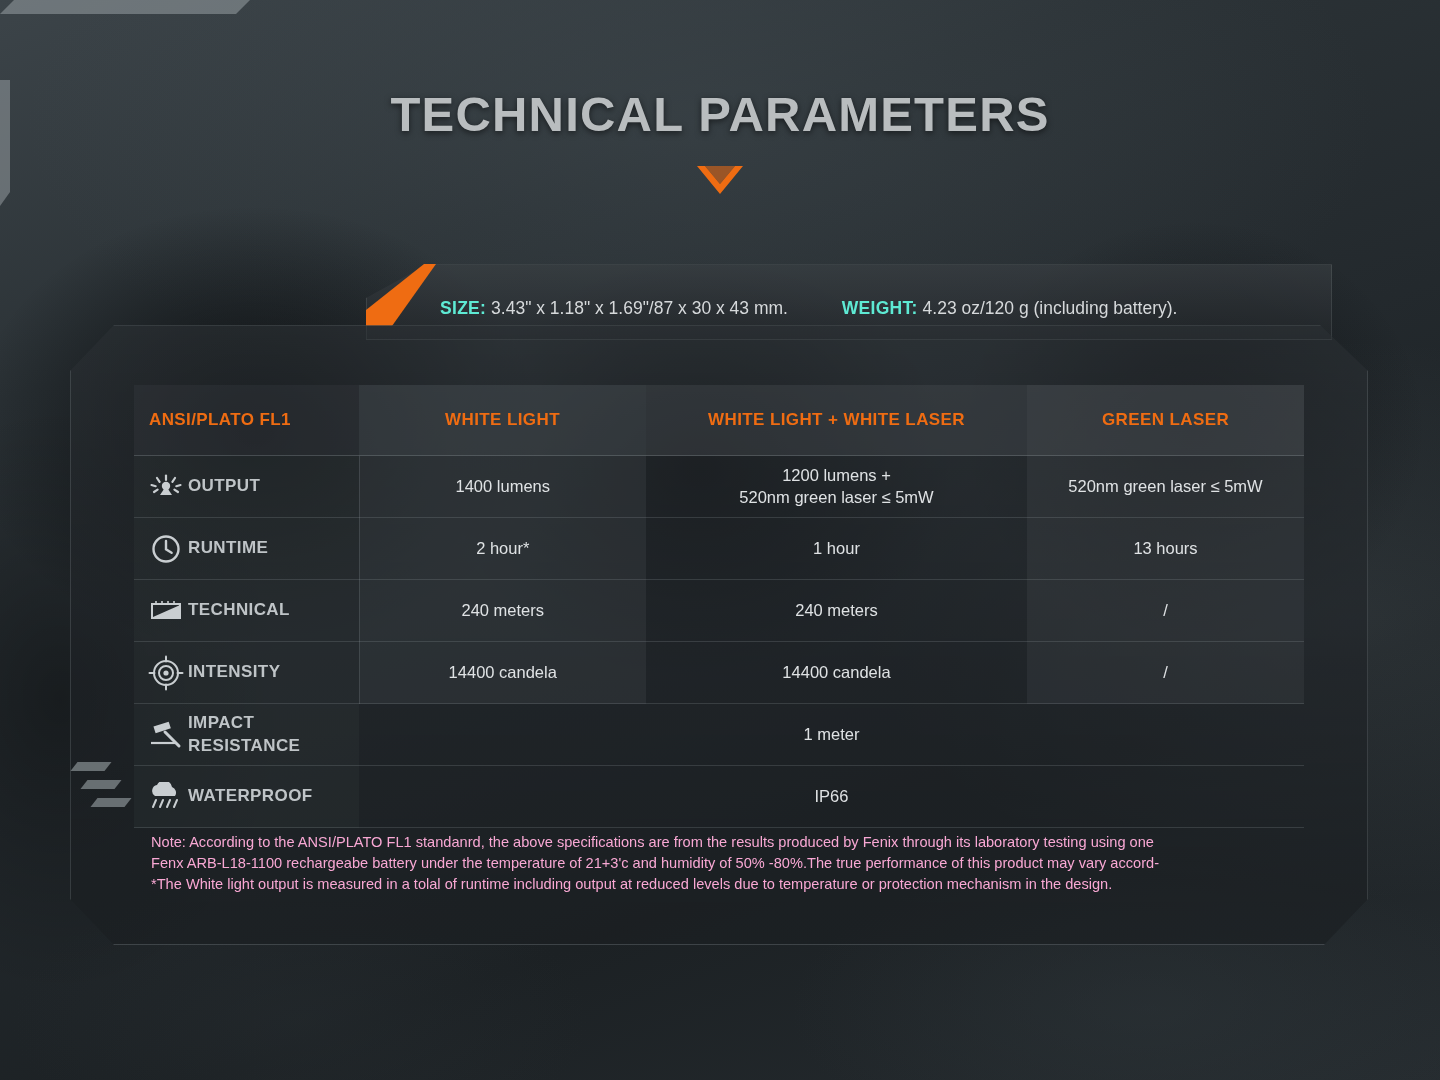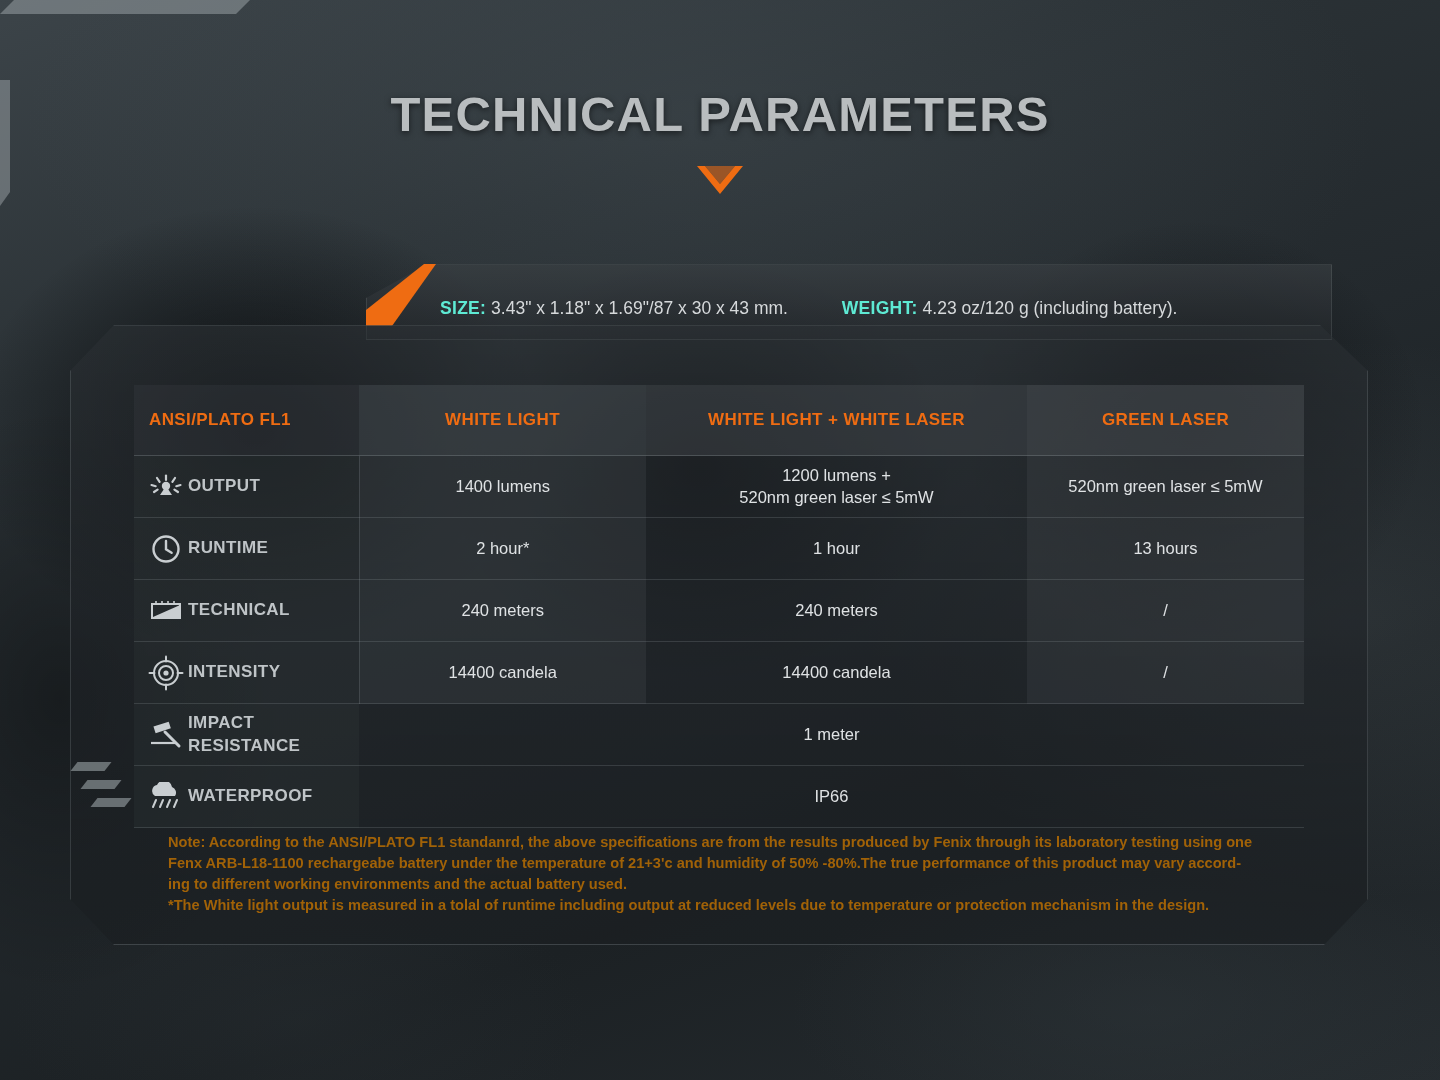--- a/index.html
+++ b/index.html
@@ -194,27 +194,26 @@
     height: 34px;
     flex: none;
     display: flex;
     align-items: center;
     justify-content: center;
   }
 
   
   .note {
     position: absolute;
-    left: 168px;
+    left: 151px;
     top: 832px;
     width: 1152px;
     font-size: 14.6px;
     line-height: 1.44;
-    color: #a16207;
-    font-weight: bold;
+    color: #f9a8d4;
   }
   .note p { margin: 0; }
 </style>
 </head>
 <body>
 
 <div id="bg"></div>
 
 <div class="headline-wrap">
   <h1 class="headline">TECHNICAL PARAMETERS</h1>
@@ -386,15 +385,14 @@
         </div>
       </td>
       <td colspan="3">IP66</td>
     </tr>
   </tbody>
 </table>
 
 <div class="note">
   <p>Note: According to the ANSI/PLATO FL1 standanrd, the above specifications are from the results produced by Fenix through its laboratory testing using one</p>
   <p>Fenx ARB-L18-1100 rechargeabe battery under the temperature of 21+3'c and humidity of 50% -80%.The true performance of this product may vary accord-</p>
-  <p>ing to different working environments and the actual battery used.</p>
   <p>*The White light output is measured in a tolal of runtime including output at reduced levels due to temperature or protection mechanism in the design.</p>
 </div>
 
 </body></html>

